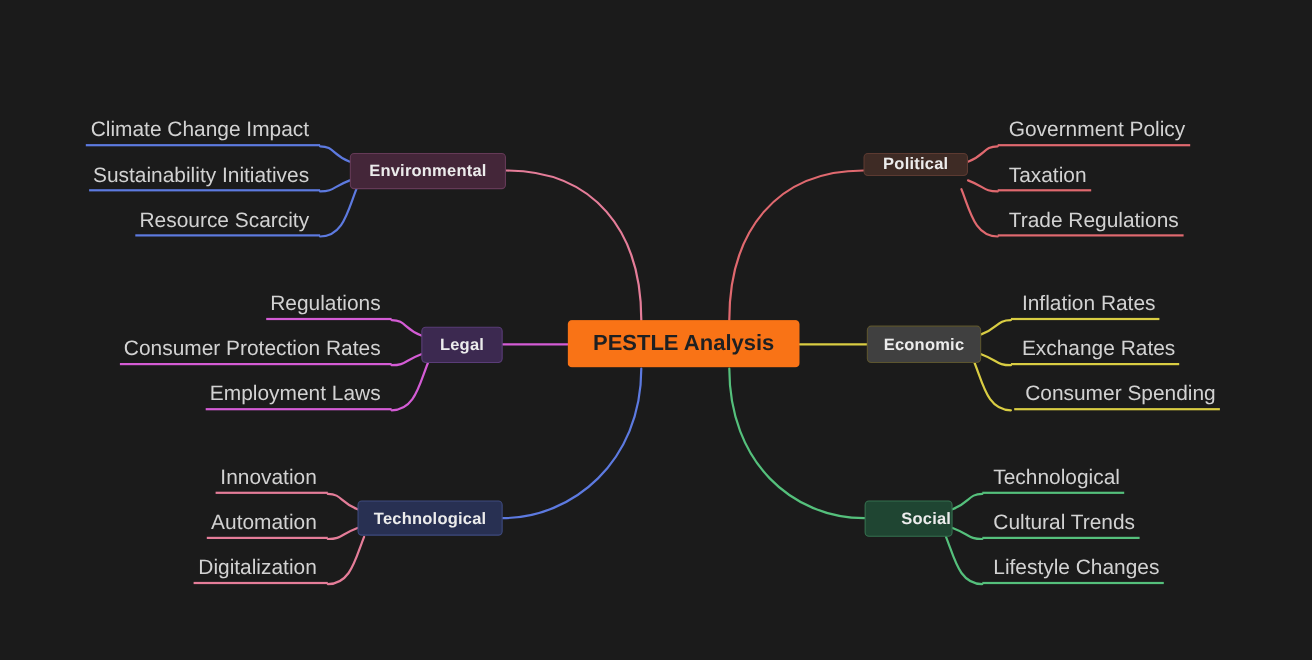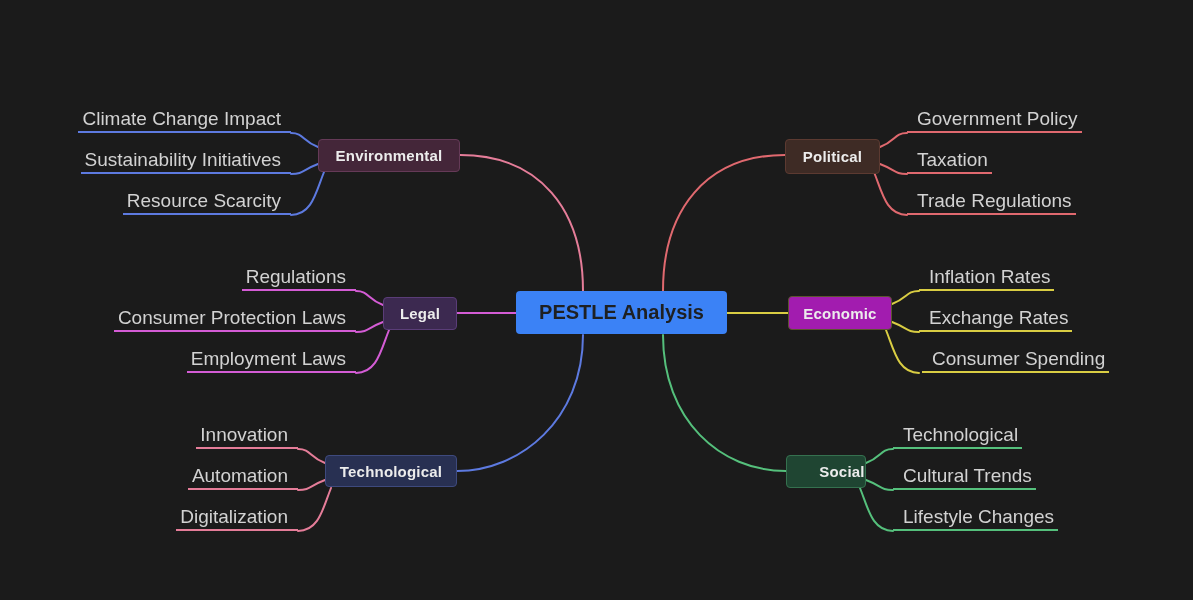--- a/index.html
+++ b/index.html
@@ -23,21 +23,21 @@
   }
   .root-node {
     left: 516px; top: 291px; width: 211px; height: 43px;
     font-size: 20px; font-weight: 700;
     border-radius: 4px;
   }
   .branch-node {
     font-size: 15px; font-weight: 600; color: #ececec;
     letter-spacing: 0.2px;
   }
-  .b-political      { left: 785px; top: 139px; width: 95px;  height: 35px; }
+  .b-political      { left: 785px; top: 139px; width: 95px;  height: 21px; }
   .b-economic       { left: 788px; top: 296px; width: 104px; height: 34px; }
   .b-social         { left: 786px; top: 455px; width: 80px;  height: 33px; padding-left: 32px; }
   .b-environmental  { left: 318px; top: 139px; width: 142px; height: 33px; }
   .b-legal          { left: 383px; top: 297px; width: 74px;  height: 33px; }
   .b-technological  { left: 325px; top: 455px; width: 132px; height: 32px; }
 
   .leaf {
     position: absolute;
     font-size: 19px; line-height: 16px;
     color: #d2d2d2;
@@ -80,24 +80,24 @@
 
     <path d="M 383,305 C 367,299 369,291 356,291" stroke="#d45cd5"></path>
     <path d="M 383,322 C 367,328 369,332 356,332" stroke="#d45cd5"></path>
     <path d="M 389,330 C 381,350 377,373 356,373" stroke="#d45cd5"></path>
 
     <path d="M 325,463 C 309,457 311,449 298,449" stroke="#e57d99"></path>
     <path d="M 325,480 C 309,486 311,490 298,490" stroke="#e57d99"></path>
     <path d="M 331,488 C 323,508 319,531 298,531" stroke="#e57d99"></path>
   </svg>
 
-  <div class="node root-node" style="background-color: #3b82f6; color: rgb(30, 32, 34); text-align: center;">PESTLE Analysis</div>
+  <div class="node root-node" style="background-color: #f97316; color: rgb(30, 32, 34); text-align: center;">PESTLE Analysis</div>
 
   <div class="node branch-node b-political" style="background-color: rgb(62, 43, 37); border-color: rgb(92, 58, 49);">Political</div>
-  <div class="node branch-node b-economic" style="background-color: #a21caf; border-color: rgb(92, 85, 47);">Economic</div>
+  <div class="node branch-node b-economic" style="background-color: #404040; border-color: rgb(92, 85, 47);">Economic</div>
   <div class="node branch-node b-social" style="background-color: rgb(31, 69, 50); border-color: rgb(53, 113, 79);">Social</div>
   <div class="node branch-node b-environmental" style="background-color: rgb(68, 38, 57); border-color: rgb(101, 58, 87);">Environmental</div>
   <div class="node branch-node b-legal" style="background-color: rgb(60, 41, 80); border-color: rgb(90, 61, 120);">Legal</div>
   <div class="node branch-node b-technological" style="background-color: rgb(40, 48, 82); border-color: rgb(62, 74, 126);">Technological</div>
 
   <div class="leaf right-side" style="left: 907px; top: 111px; border-bottom-color: rgb(224, 105, 111);">Government Policy</div>
   <div class="leaf right-side" style="left: 907px; top: 152px; border-bottom-color: rgb(224, 105, 111);">Taxation</div>
   <div class="leaf right-side" style="left: 907px; top: 193px; border-bottom-color: rgb(224, 105, 111);">Trade Regulations</div>
 
   <div class="leaf right-side" style="left: 919px; top: 269px; border-bottom-color: rgb(217, 205, 67);">Inflation Rates</div>
@@ -106,20 +106,20 @@
 
   <div class="leaf right-side" style="left: 893px; top: 427px; border-bottom-color: rgb(85, 192, 124);">Technological</div>
   <div class="leaf right-side" style="left: 893px; top: 468px; border-bottom-color: rgb(85, 192, 124);">Cultural Trends</div>
   <div class="leaf right-side" style="left: 893px; top: 509px; border-bottom-color: rgb(85, 192, 124);">Lifestyle Changes</div>
 
   <div class="leaf left-side" style="right: 902px; top: 111px; border-bottom-color: rgb(93, 122, 224);">Climate Change Impact</div>
   <div class="leaf left-side" style="right: 902px; top: 152px; border-bottom-color: rgb(93, 122, 224);">Sustainability Initiatives</div>
   <div class="leaf left-side" style="right: 902px; top: 193px; border-bottom-color: rgb(93, 122, 224);">Resource Scarcity</div>
 
   <div class="leaf left-side" style="right: 837px; top: 269px; border-bottom-color: rgb(212, 92, 213);">Regulations</div>
-  <div class="leaf left-side" style="right: 837px; top: 310px; border-bottom-color: rgb(212, 92, 213);">Consumer Protection Laws</div>
+  <div class="leaf left-side" style="right: 837px; top: 310px; border-bottom-color: rgb(212, 92, 213);">Consumer Protection Rates</div>
   <div class="leaf left-side" style="right: 837px; top: 351px; border-bottom-color: rgb(212, 92, 213);">Employment Laws</div>
 
   <div class="leaf left-side" style="right: 895px; top: 427px; border-bottom-color: rgb(229, 125, 153);">Innovation</div>
   <div class="leaf left-side" style="right: 895px; top: 468px; border-bottom-color: rgb(229, 125, 153);">Automation</div>
   <div class="leaf left-side" style="right: 895px; top: 509px; border-bottom-color: rgb(229, 125, 153);">Digitalization</div>
 
 </div>
 
 </body></html>

